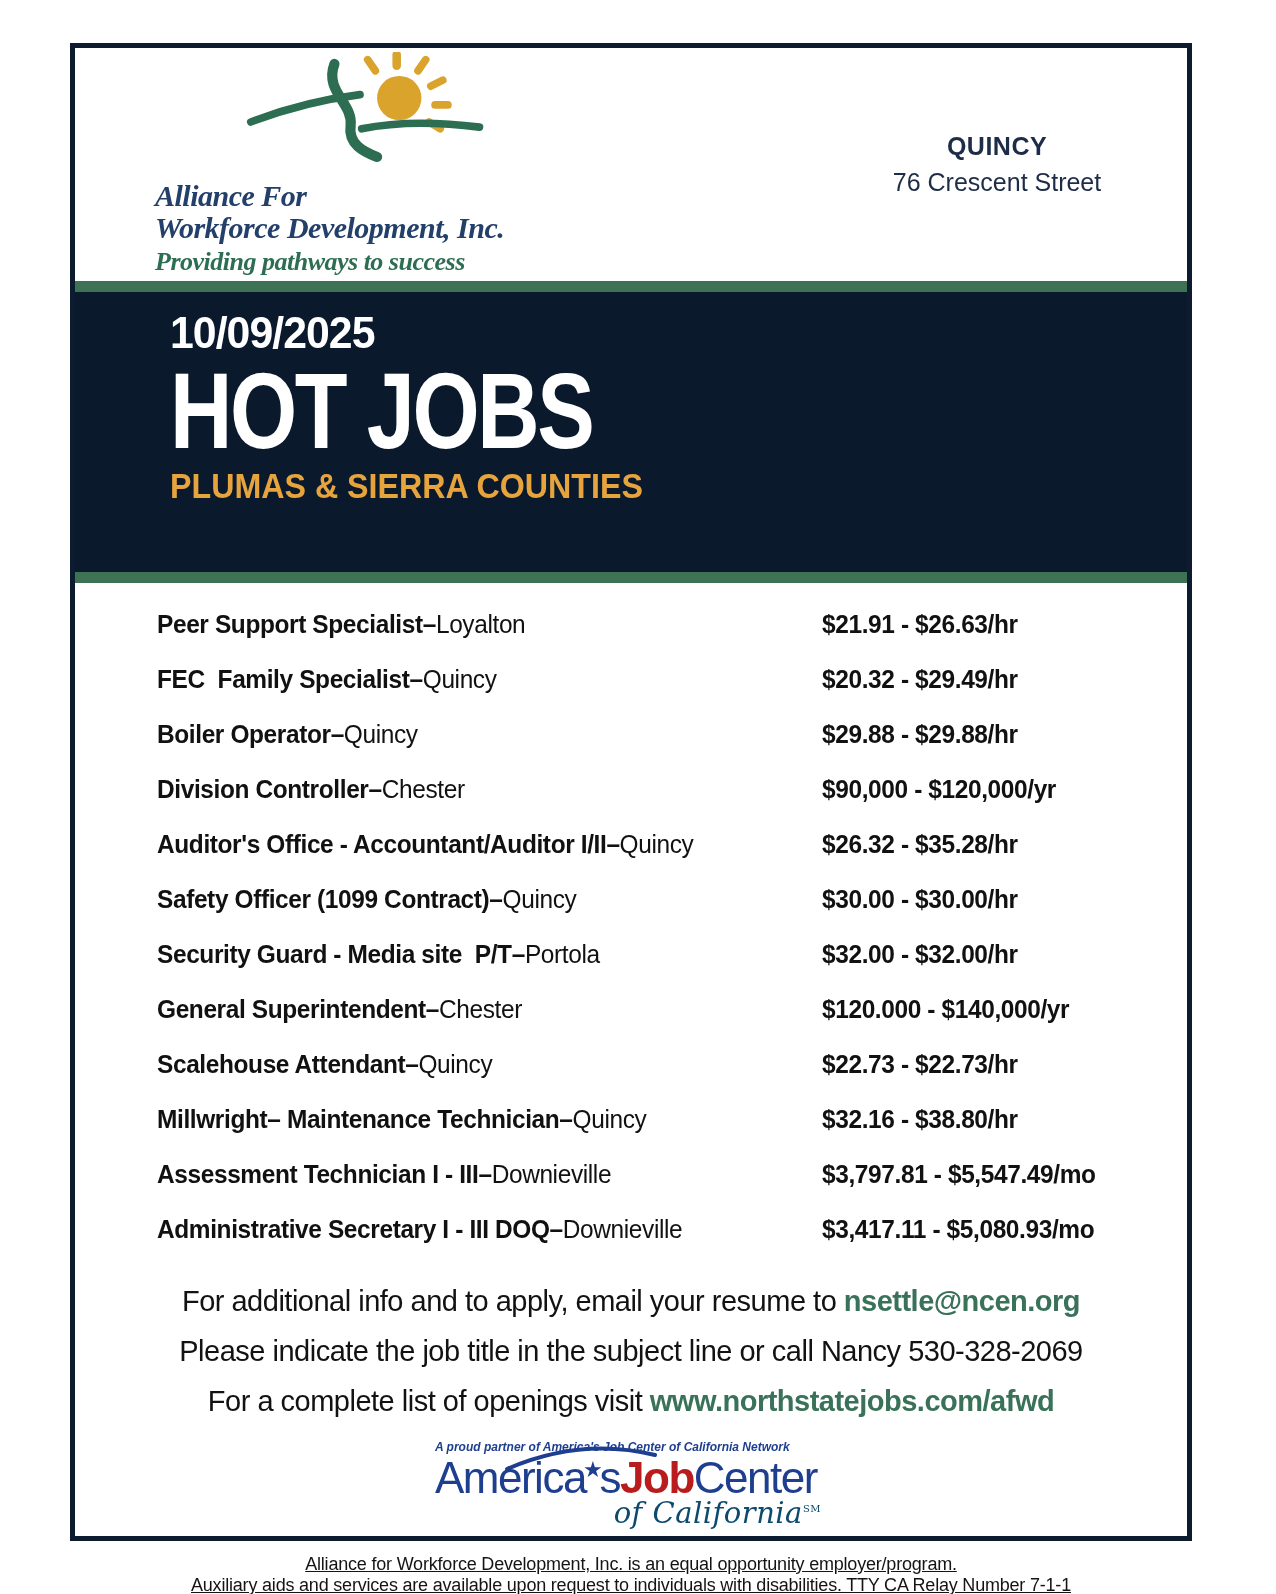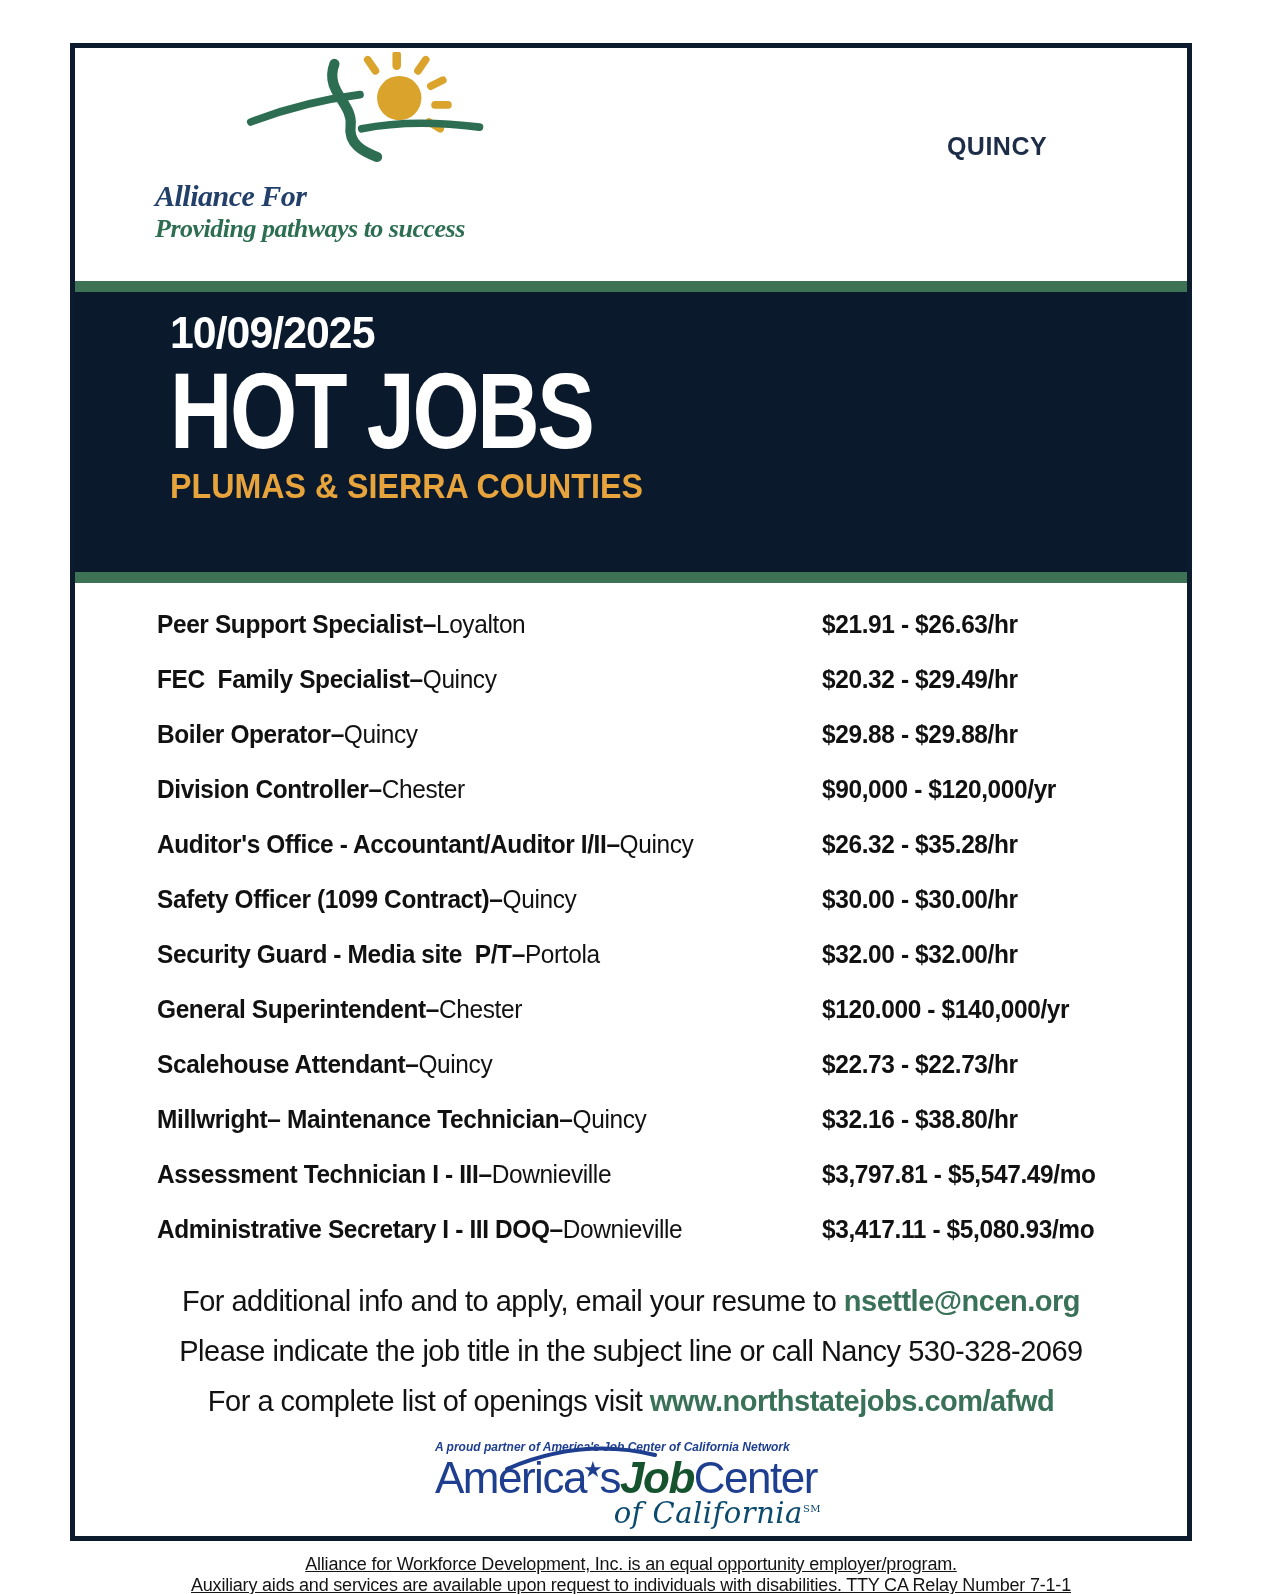--- a/index.html
+++ b/index.html
@@ -43,21 +43,21 @@
   
   .contact { text-align:center; margin-top:2px; }
   .contact-line { font-size:29px; color:#121212; margin-top:15px; letter-spacing:-0.5px; line-height:1.2; }
   .link-green { color:#3a7259; font-weight:bold; text-decoration:none; }
 
   
   .ajc { width:392px; margin:22px auto 0; position:relative; }
   .ajc-partner { font-size:12px; font-weight:bold; font-style:italic; color:#1e3e8f; letter-spacing:0; }
   .ajc-main { position:relative; font-size:44px; color:#1e3e8f; letter-spacing:-1.5px;
               line-height:1.08; white-space:nowrap; }
-  .ajc-main .ajc-job { color:#14532d; font-weight:bold;font-style:italic; }
+  .ajc-main .ajc-job { color:#b91c1c; font-weight:bold; }
   .ajc-star { display:inline-block; font-size:22px; color:#1e3e8f; transform:translateY(-16px);
               margin:0 -3px; letter-spacing:0; }
   .ajc-arc { position:absolute; left:68px; top:-11px; width:158px; height:28px; }
   .ajc-sub { font-family:"DejaVu Serif", serif; font-style:italic; font-size:29px; color:#0c4a6e;
              text-align:right; margin-top:-6px; padding-right:6px; letter-spacing:0.5px; }
   .ajc-sm { font-size:10px; vertical-align:super; font-style:normal; }
 
   
   .disclaimer { text-align:center; margin-top:24px; color:#141414; }
   .disclaimer-line { font-size:18px; letter-spacing:-0.2px; margin-top:0;text-decoration:underline; }
@@ -80,24 +80,26 @@
             <line x1="231" y1="82" x2="244" y2="90" stroke-width="9"></line>
           </g>
           <circle cx="196" cy="54" r="26" fill="#d9a32c"></circle>
           <g fill="none" stroke="#2d6e52" stroke-linecap="round">
             <path d="M22 82 Q 85 58 150 50" stroke-width="9"></path>
             <path d="M120 14 C 108 46 142 60 139 86 C 136 108 154 117 170 123" stroke-width="12"></path>
             <path d="M152 90 Q 210 78 290 88" stroke-width="9"></path>
           </g>
         </svg>
         <div class="org-line">Alliance For</div>
+        <div class="org-line">Workforce Development, Inc.</div>
         <div class="org-tagline">Providing pathways to success</div>
       </div>
       <div class="site-block">
         <div class="site-name">QUINCY</div>
+        <div class="site-addr">76 Crescent Street</div>
       </div>
     </div>
 
     <div class="green-bar"></div>
     <div class="banner">
       <div class="banner-date">10/09/2025</div>
       <div class="banner-title">HOT JOBS</div>
       <div class="banner-sub">PLUMAS &amp; SIERRA COUNTIES</div>
     </div>
     <div class="green-bar"></div>

